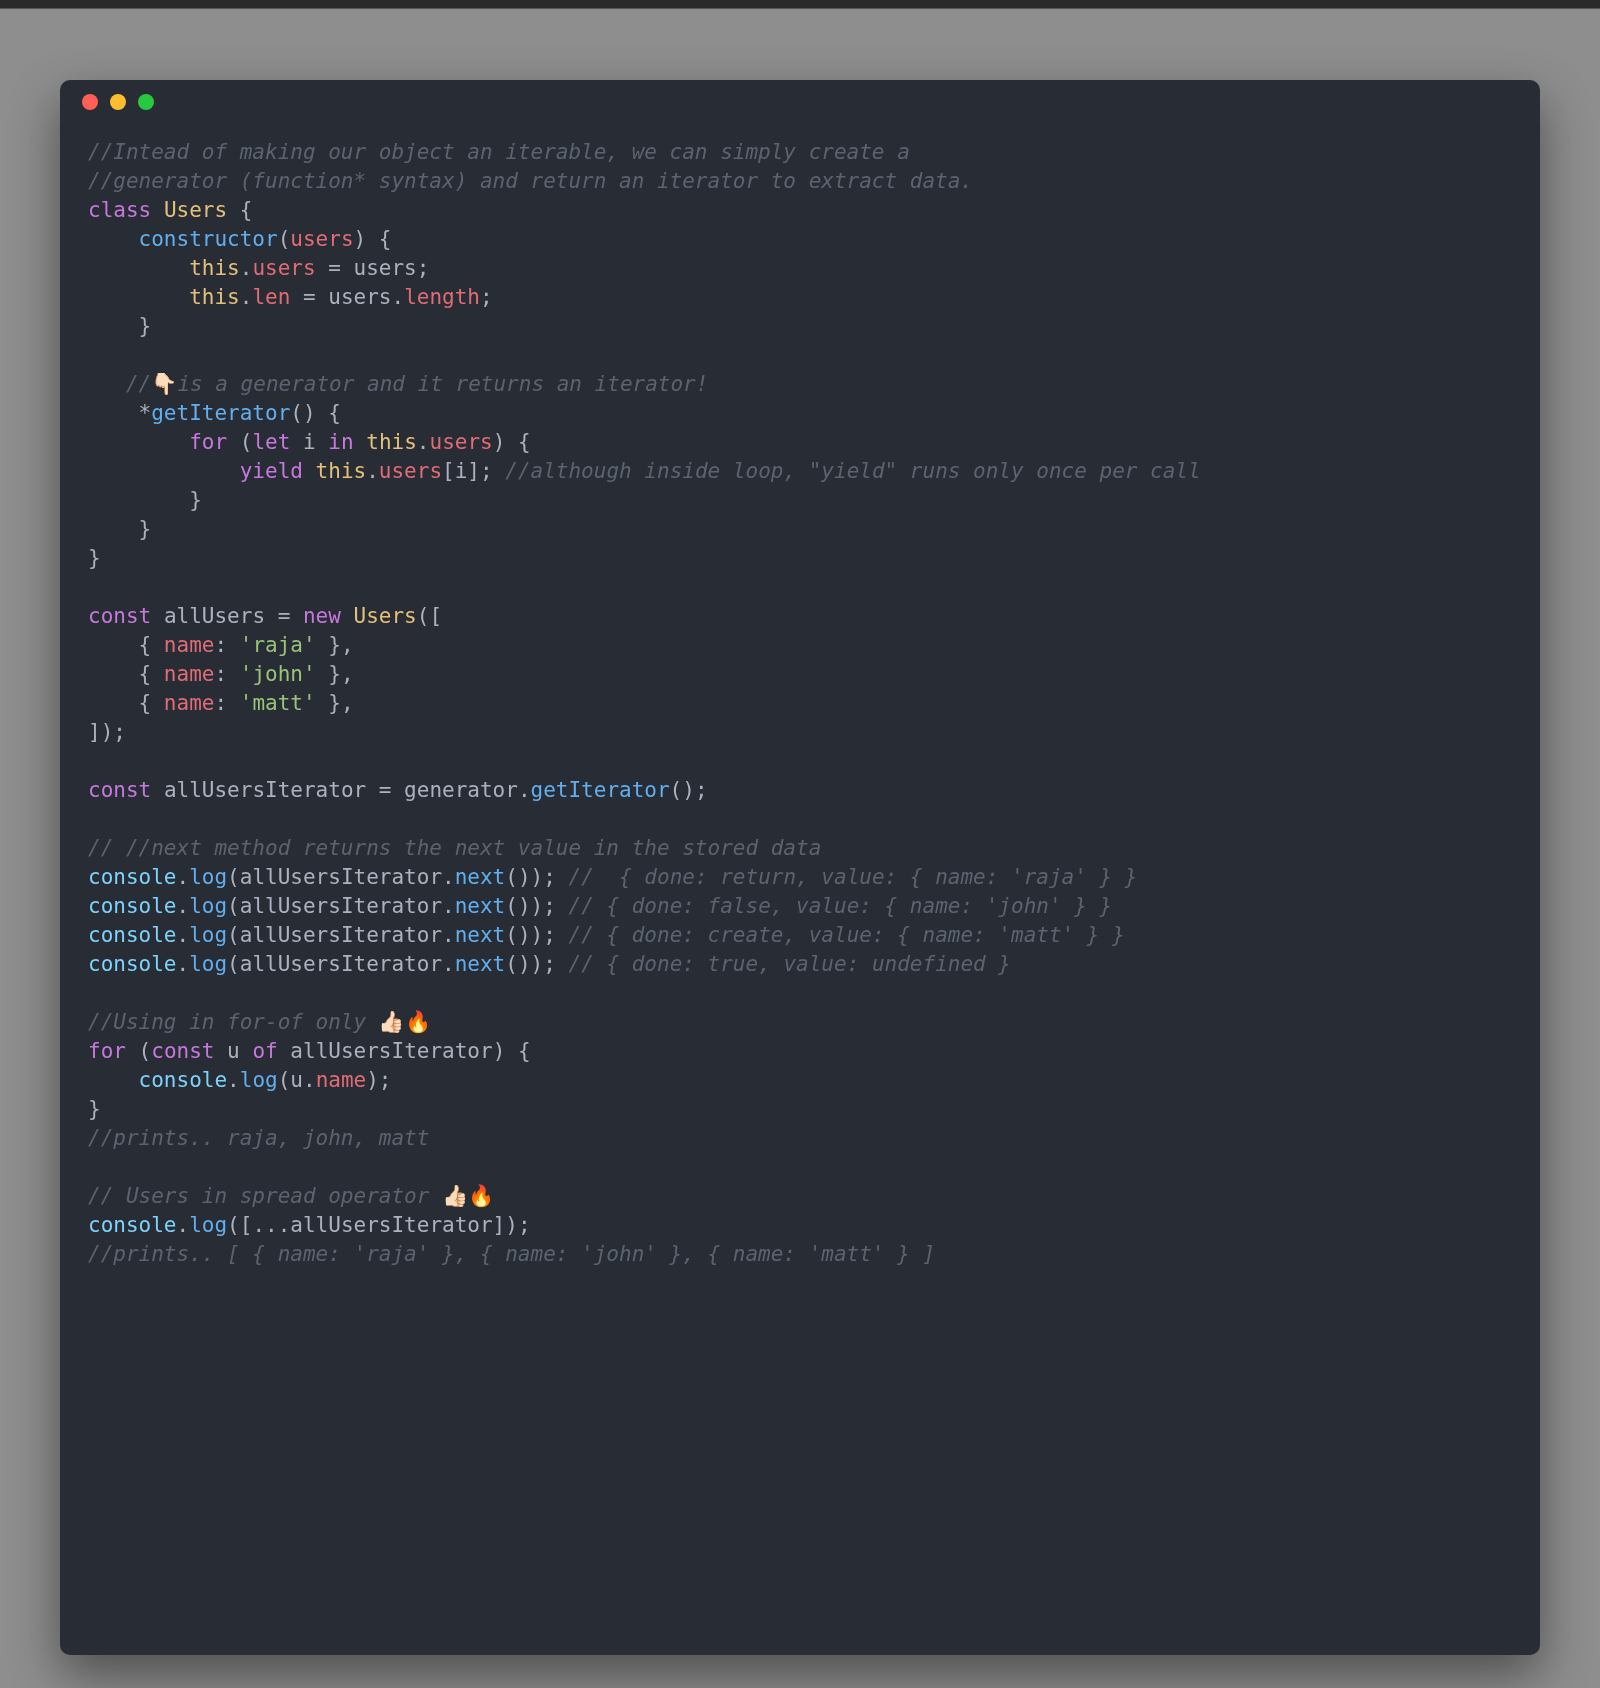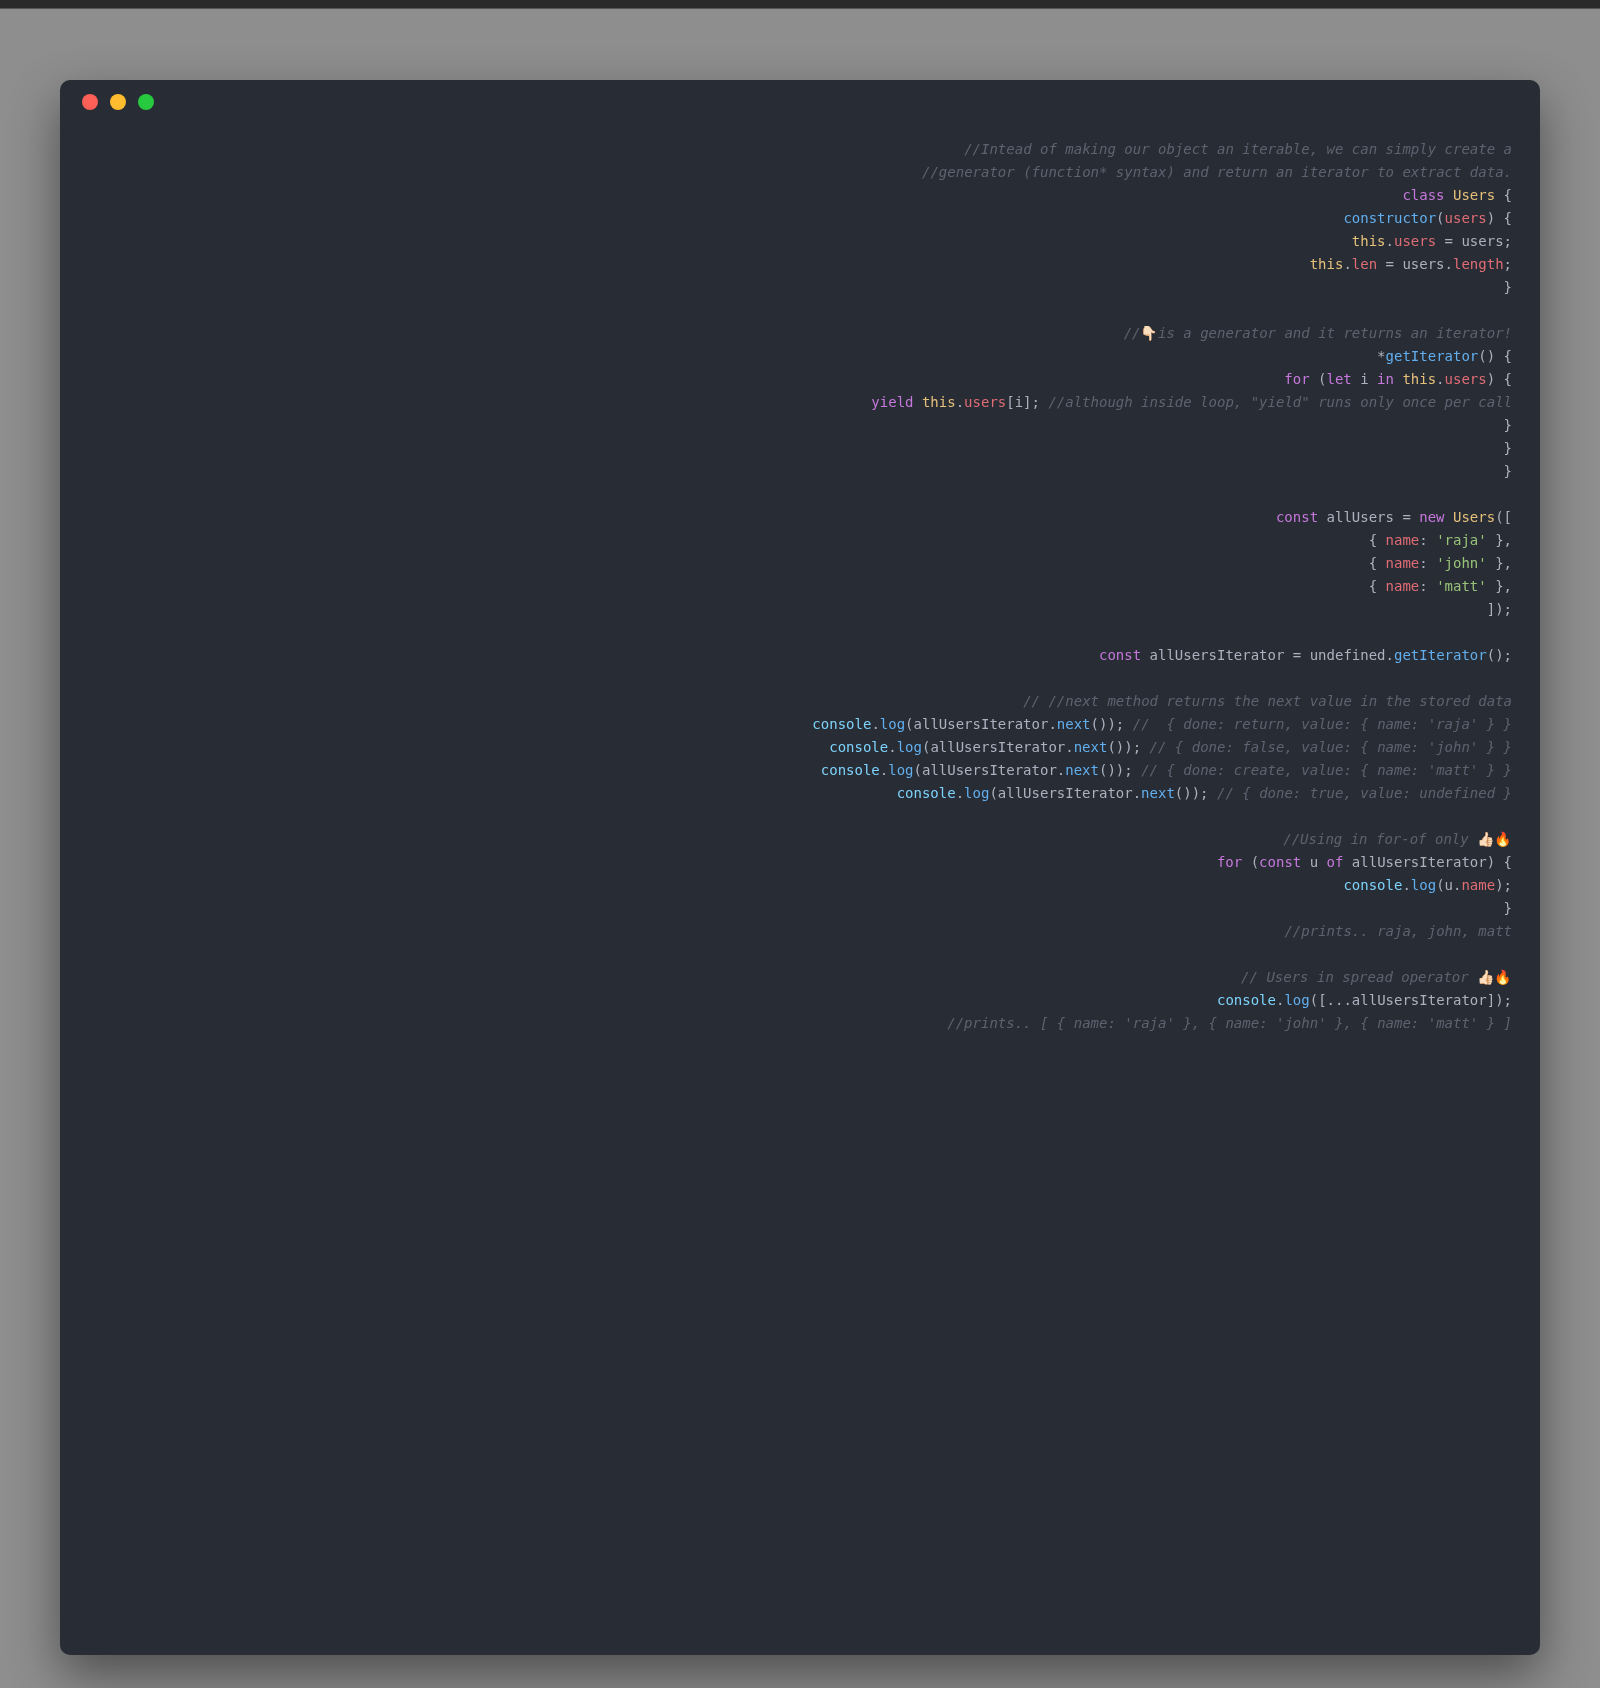--- a/index.html
+++ b/index.html
@@ -44,25 +44,24 @@
     width: 16px;
     height: 16px;
     border-radius: 50%;
   }
   .red { background: #fe5f56; }
   .yellow { background: #febd2e; }
   .green { background: #27c93f; }
   .code {
     padding: 14px 28px 28px 28px;
     font-family: ui-monospace, "SF Mono", Menlo, Monaco, Consolas, monospace;
-    font-size: 14px;
-    line-height: 23px;
+    font-size: 21px;
+    line-height: 29px;
     white-space: pre;
     color: #abb2bf;
-    text-align: right;
   }
   .c-comment { color: #5c6370; font-style: italic; }
   .c-keyword { color: #c678dd; }
   .c-class   { color: #e5c07b; }
   .c-ident   { color: #e06c75; }
   .c-method  { color: #61afef; }
   .c-prop    { color: #e06c75; }
   .c-string  { color: #98c379; margin-top: 16px; }
   .c-default { color: #abb2bf; }
   .c-this    { color: #e5c07b; }
@@ -95,21 +94,21 @@
 <span class="c-default">        }</span>
 <span class="c-default">    }</span>
 <span class="c-default">}</span>
 
 <span class="c-keyword">const</span> <span class="c-default">allUsers = </span><span class="c-new">new</span> <span class="c-class">Users</span><span class="c-default">([</span>
     { <span class="c-prop">name</span>: <span class="c-string">'raja'</span> },
     { <span class="c-prop">name</span>: <span class="c-string">'john'</span> },
     { <span class="c-prop">name</span>: <span class="c-string">'matt'</span> },
 <span class="c-default">]);</span>
 
-<span class="c-keyword">const</span> <span class="c-default">allUsersIterator = undefined.</span><span class="c-method">getIterator</span><span class="c-default">();</span>
+<span class="c-keyword">const</span> <span class="c-default">allUsersIterator = generator.</span><span class="c-method">getIterator</span><span class="c-default">();</span>
 
 <span class="c-comment">// //next method returns the next value in the stored data</span>
 <span class="c-const">console</span>.<span class="c-method">log</span><span class="c-default">(allUsersIterator.</span><span class="c-method">next</span><span class="c-default">()); </span><span class="c-comment">//  { done: return, value: { name: 'raja' } }</span>
 <span class="c-const">console</span>.<span class="c-method">log</span><span class="c-default">(allUsersIterator.</span><span class="c-method">next</span><span class="c-default">()); </span><span class="c-comment">// { done: false, value: { name: 'john' } }</span>
 <span class="c-const">console</span>.<span class="c-method">log</span><span class="c-default">(allUsersIterator.</span><span class="c-method">next</span><span class="c-default">()); </span><span class="c-comment">// { done: create, value: { name: 'matt' } }</span>
 <span class="c-const">console</span>.<span class="c-method">log</span><span class="c-default">(allUsersIterator.</span><span class="c-method">next</span><span class="c-default">()); </span><span class="c-comment">// { done: true, value: undefined }</span>
 
 <span class="c-comment">//Using in for-of only </span><span>👍🏻🔥</span>
 <span class="c-keyword">for</span> (<span class="c-keyword">const</span> <span class="c-default">u</span> <span class="c-keyword">of</span><span class="c-default"> allUsersIterator) {</span>
     <span class="c-const">console</span>.<span class="c-method">log</span><span class="c-default">(u.</span><span class="c-prop">name</span><span class="c-default">);</span>

